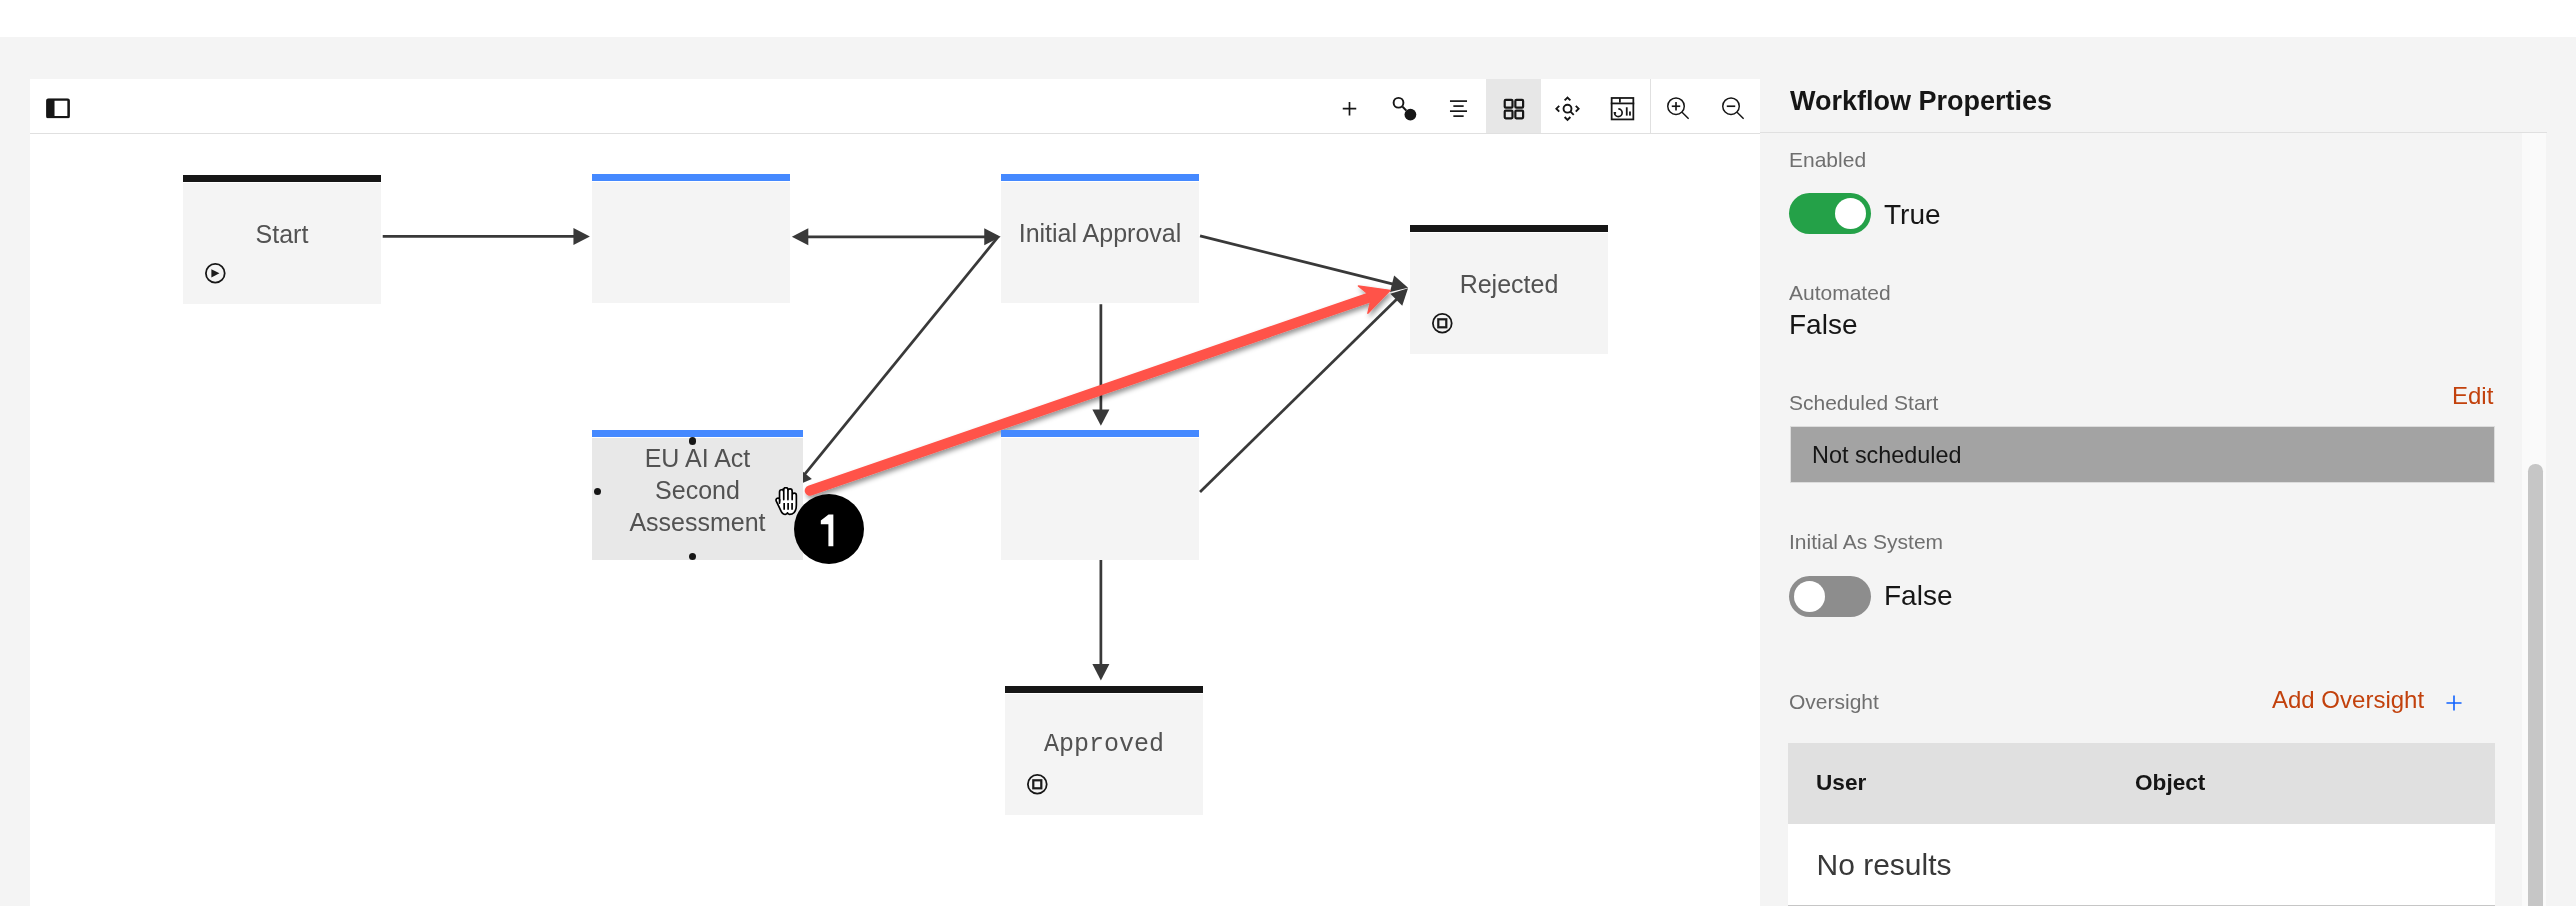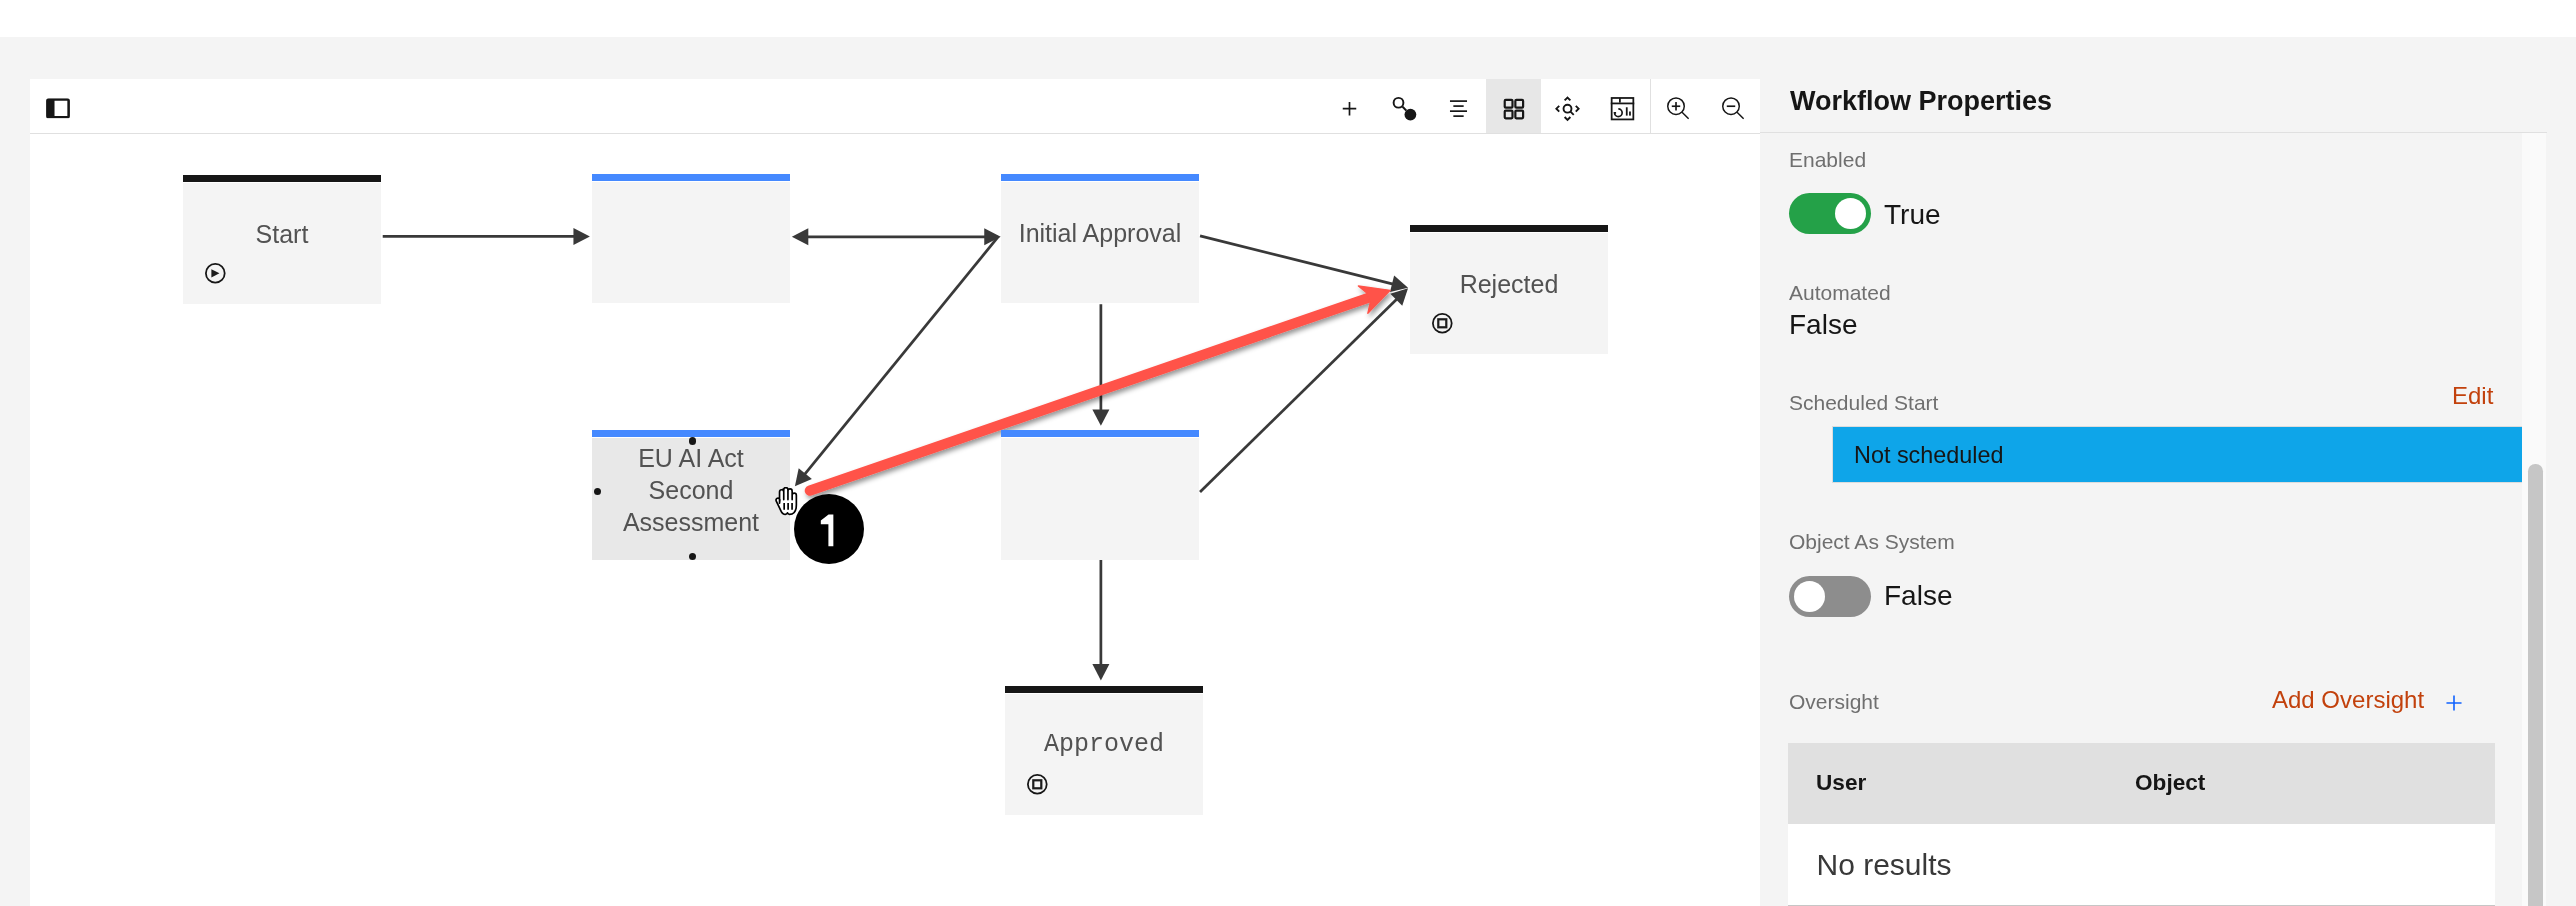--- a/index.html
+++ b/index.html
@@ -40,21 +40,21 @@
 
   
   .panel { position:absolute; left:1760px; top:37px; width:816px; height:869px; background:#f4f4f4; }
   .panel-title { position:absolute; left:30px; top:49px; font-size:27px; line-height:31px; font-weight:bold; color:#161616; }
   .panel-div { position:absolute; left:0; top:95px; width:787px; height:0.9px; background:#e0e0e0; }
   .pl { position:absolute; color:#6f6f6f; font-size:21px; line-height:24px; white-space:nowrap; }
   .pv { position:absolute; color:#161616; font-size:28px; line-height:27px; white-space:nowrap; }
   .plink { position:absolute; color:#c2410c; font-size:24px; line-height:27px; white-space:nowrap; }
   .toggle { position:absolute; width:82px; height:41px; border-radius:20.4px; }
   .toggle .knob { position:absolute; width:31px; height:31px; border-radius:50%; background:#fff; top:5.1px; }
-  .txtbox { position:absolute; background:#0ea5e9; border:0.9px solid #dcdcdc;margin-left:42px; }
+  .txtbox { position:absolute; background:#a3a3a3; border:0.9px solid #dcdcdc; }
   .tbl { position:absolute; }
   .tbl-head { position:absolute; background:#e0e0e0; }
   .tbl-body { position:absolute; background:#ffffff; }
 
   .scroll-track { position:absolute; left:762px; top:96px; width:24px; height:773px; background:#fafafa; }
   .scroll-thumb { position:absolute; left:6px; top:331px; width:14.5px; height:477px; background:#c6c6c6; border-radius:7.2px; }
 
   .txtbox-val { position:absolute; left:21px; top:15px; color:#161616; font-size:23.4px; line-height:27px; }
   .tbl-head { position:absolute; left:0; top:0; width:707px; height:81px; background:#e0e0e0; }
   .th { position:absolute; top:27px; font-size:22.6px; line-height:26.4px; font-weight:bold; color:#161616; }
@@ -221,21 +221,21 @@
           </div>
           <div class="node" style="left: 1380px; top: 91px; width: 198px; height: 129px;">
             <div class="node-bar" style="background:#161616"></div>
             <div class="node-gap"></div>
             <div class="node-label">Rejected</div>
             <div class="node-icon"><svg width="20.6" height="20.6" viewBox="0 0 24.2 24.2">
                 <circle cx="12.1" cy="12.1" r="11.05" fill="none" stroke="#161616" stroke-width="2.1"></circle>
                 <rect x="7.4" y="7.4" width="9.4" height="9.4" fill="none" stroke="#1c1c1c" stroke-width="2.6"></rect>
               </svg></div>
           </div>
-          <div class="node sel" style="left: 562px; top: 296px; width: 198px; height: 130px;">
+          <div class="node sel" style="left: 562px; top: 296px; width: 198px; height: 130px; padding-left: 13px;">
             <div class="node-bar" style="background:#4589ff"></div>
             <div class="node-gap"></div>
             <div class="node-label">EU AI Act Second Assessment</div>
             <div class="dot" style="left:97px;top:7.4px"></div>
             <div class="dot" style="left:1.6px;top:58px"></div>
             <div class="dot" style="left:189px;top:58px"></div>
             <div class="dot" style="left:97px;top:123px"></div>
           </div>
           <div class="node" style="left: 971px; top: 296px; width: 198px; height: 130px;">
             <div class="node-bar" style="background:#4589ff"></div>
@@ -286,21 +286,21 @@
 
     <div class="pl" style="left:29px; top:244px">Automated</div>
     <div class="pv" style="left:29px; top:274px">False</div>
 
     <div class="pl" style="left:29px; top:354px">Scheduled Start</div>
     <div class="plink" style="left:692px; top:345px">Edit</div>
     <div class="txtbox" style="left:30px; top:389px; width:703px; height:55px">
       <div class="txtbox-val">Not scheduled</div>
     </div>
 
-    <div class="pl" style="left:29px; top:493px">Object As System</div>
+    <div class="pl" style="left:29px; top:493px">Initial As System</div>
     <div class="toggle off" style="left:29px; top:539px; background:#8d8d8d">
       <div class="knob" style="left:5.1px"></div>
     </div>
     <div class="pv" style="left:124px; top:545px">False</div>
 
     <div class="pl" style="left:29px; top:653px">Oversight</div>
     <div class="plink" style="left:512px; top:649px">Add Oversight</div>
     <div class="plink-plus" style="left:686px; top:658px">
       <svg width="16" height="16" viewBox="0 0 19 19">
           <path d="M10.45 8.55V0.55h-1.9v8.0H0.55v1.9h8.0v8.0h1.9v-8.0h8.0v-1.9z" fill="#0f62fe"></path>

